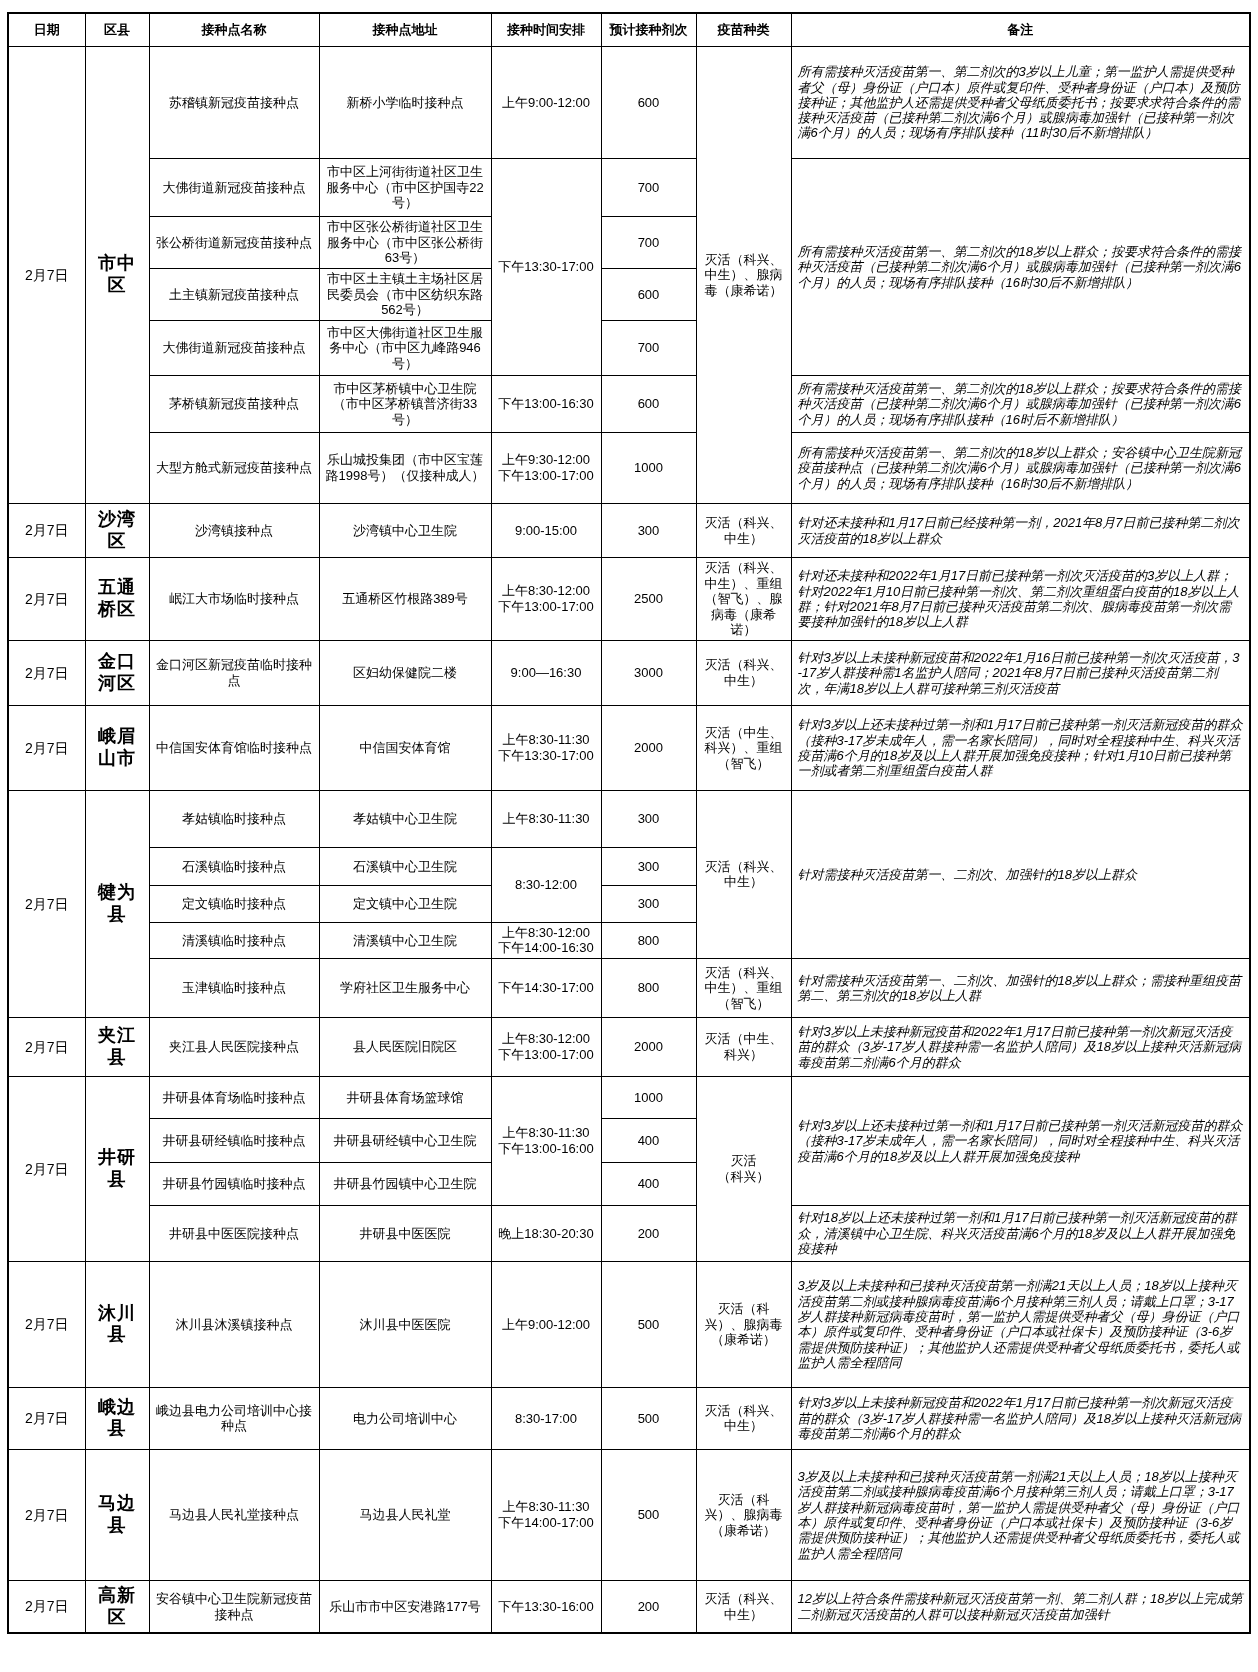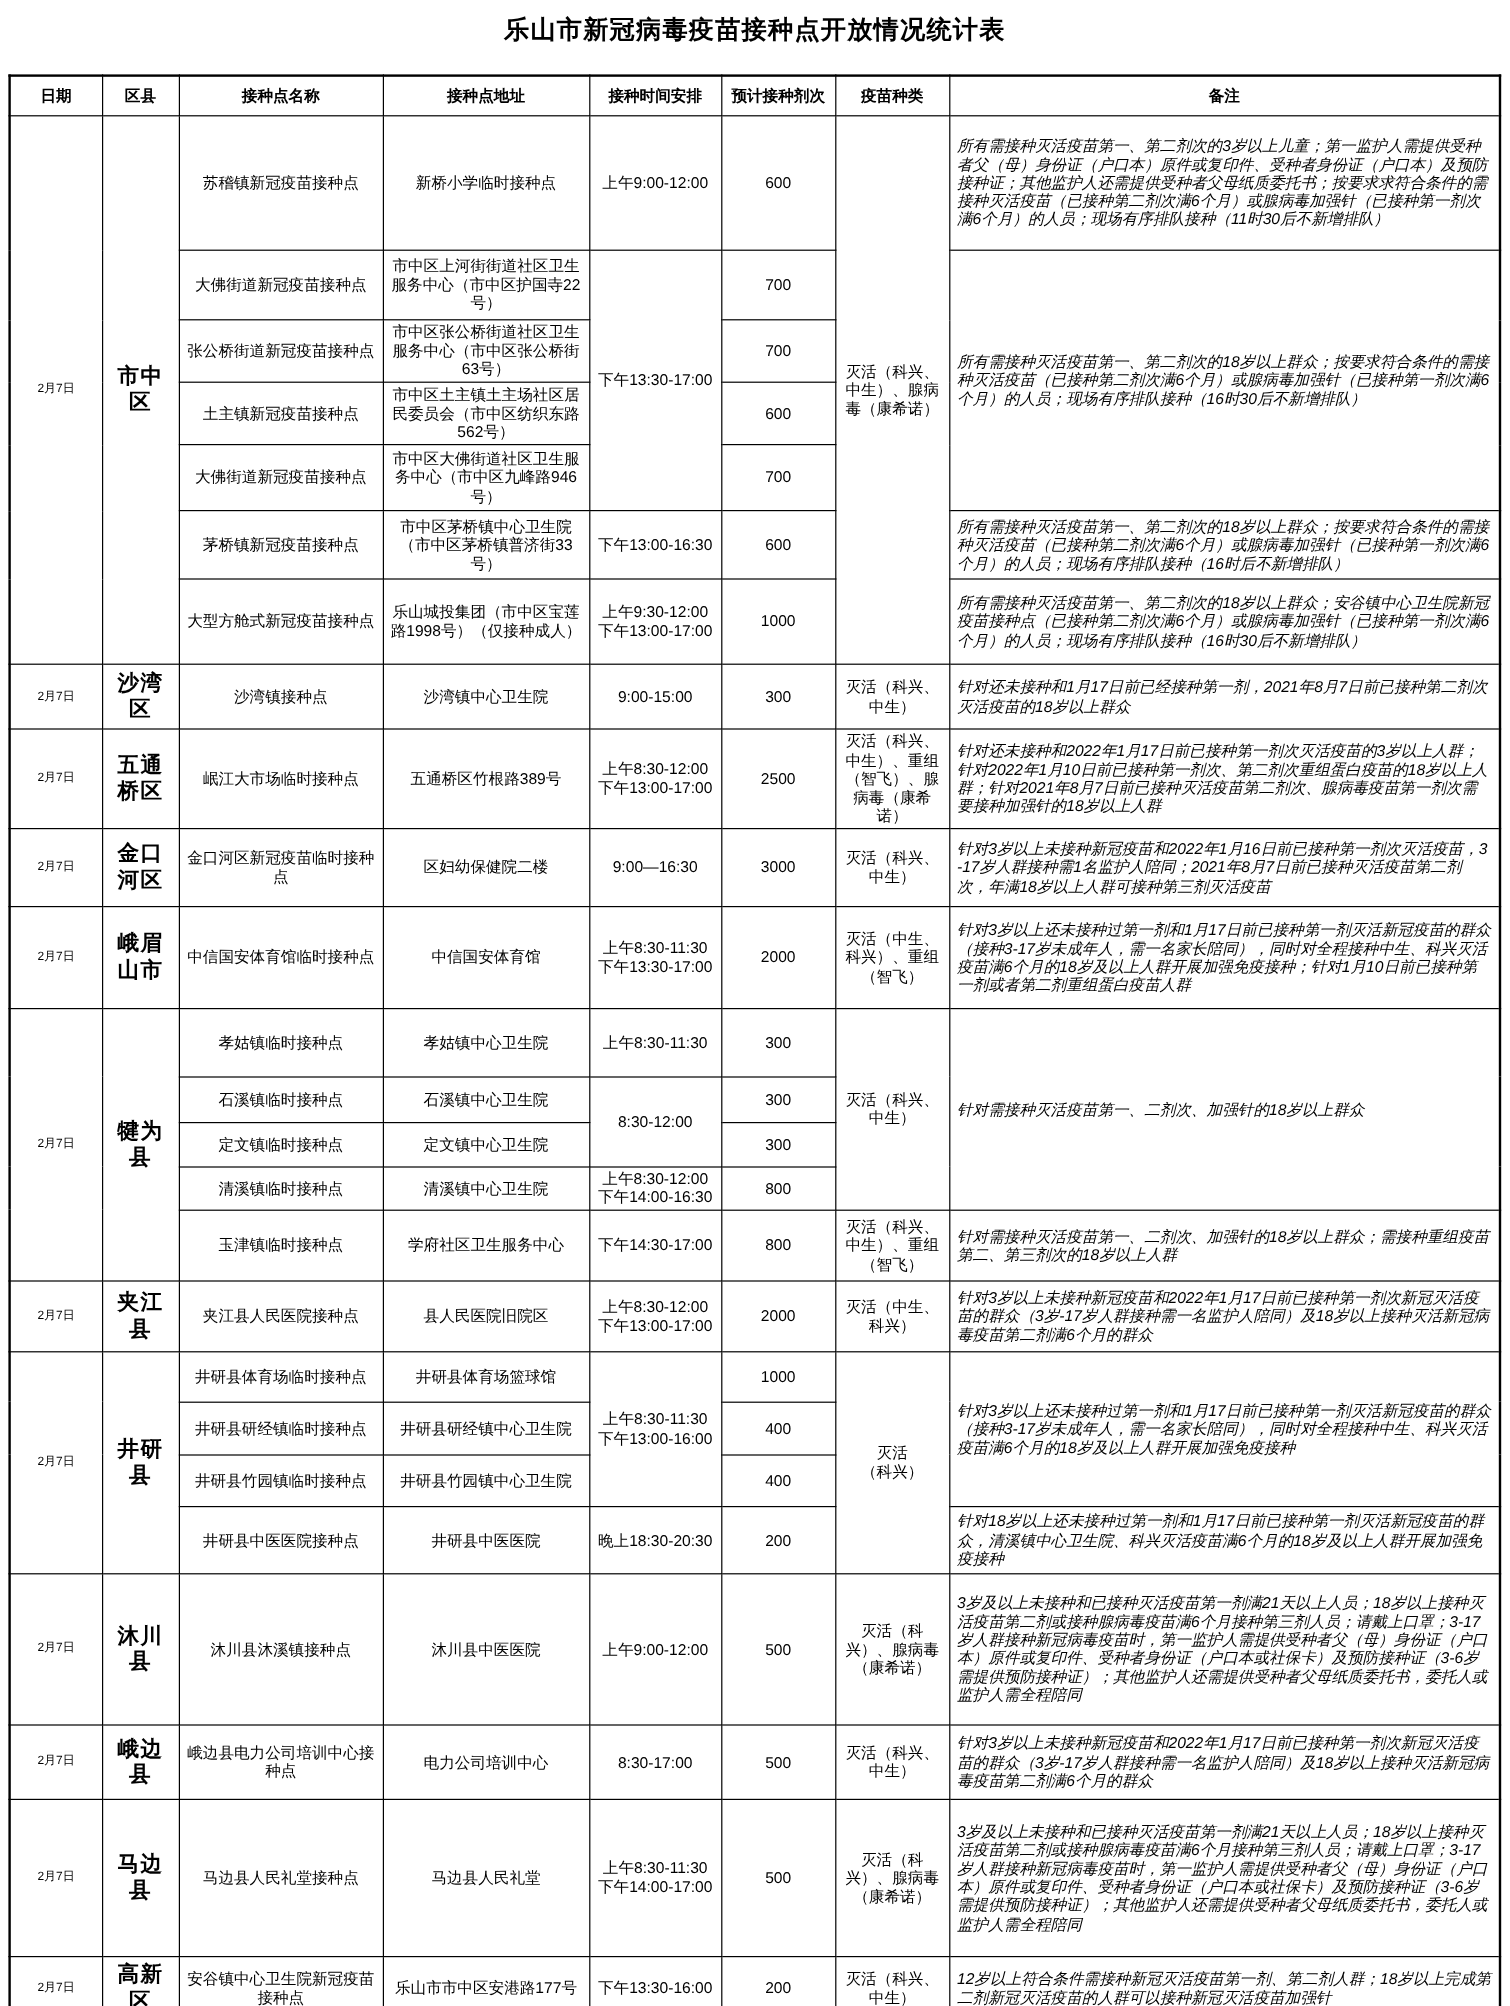--- a/index.html
+++ b/index.html
@@ -7,31 +7,30 @@
   .page{width:1258px;height:1672px;position:relative;}
   .title{height:50px;display:flex;align-items:center;justify-content:center;
          font-size:21px;font-weight:bold;letter-spacing:1px;}
   table.grid{border-collapse:collapse;table-layout:fixed;margin:12px auto;width:1242px;
              border:2px solid #000;}
   .grid th,.grid td{border:1px solid #000;font-size:13px;line-height:1.2;
                     text-align:center;vertical-align:middle;padding:2px 4px;
                     white-space:pre-line;word-break:break-all;overflow:hidden;}
   .grid th{font-weight:bold;height:24px;padding:4px 2px;}
   td.c-district{font-size:18px;font-weight:bold;letter-spacing:1px;}
-  td.c-date{font-size:10px;}
+  td.c-date{font-size:14px;}
   td.c-time{padding:1px 1px;}
   td.c-remark{text-align:left;padding:2px 6px;line-height:1.18;font-style:italic;}
   col.c1{width:77px}col.c2{width:64px}col.c3{width:170px}col.c4{width:172px}
   col.c5{width:110px}col.c6{width:95px}col.c7{width:95px}col.c8{width:459px}
 </style>
 </head>
 <body>
 
 <div class="page">
-  <div class="title">乐山市新冠病毒疫苗接种点开放情况统计表</div>
   <table class="grid">
     <colgroup>
       <col class="c1">
         <col class="c2">
         <col class="c3">
         <col class="c4">
       <col class="c5">
         <col class="c6">
         <col class="c7">
         <col class="c8">

